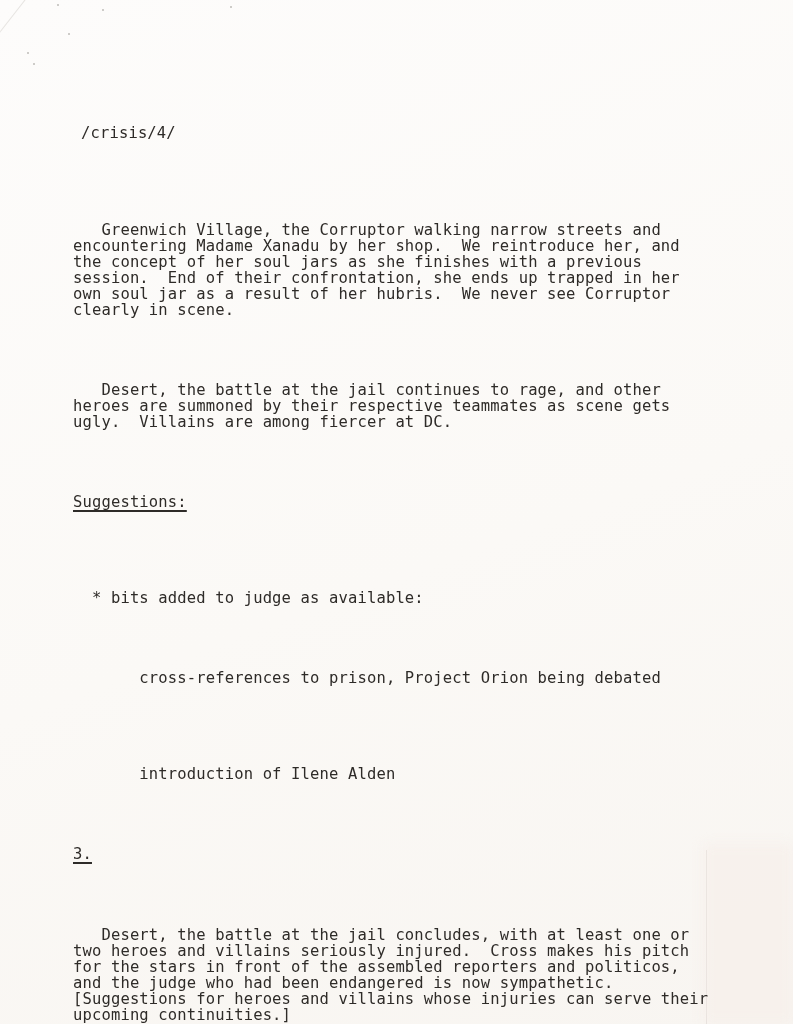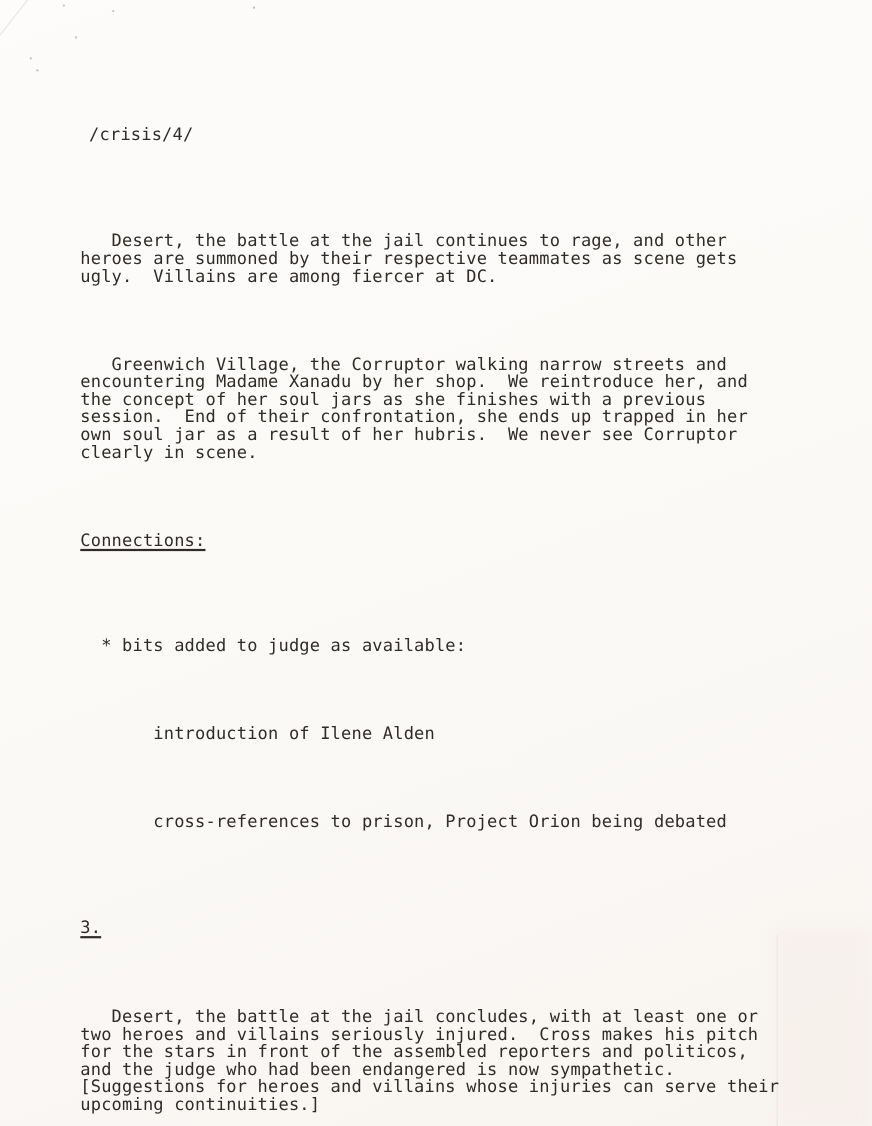--- a/index.html
+++ b/index.html
@@ -37,21 +37,21 @@
     position:absolute;border-radius:50%;
     background:#8d8881;opacity:0.55;
   }
   .doc{
     position:absolute;left:73px;top:66px;width:700px;
     font-size:15.5px;line-height:16px;letter-spacing:0.15px;
     font-weight:500;color:var(--ink);
     white-space:pre;
   }
   .block{margin:0 0 16px 0;white-space:pre;}
-  .doc-header{margin-left:8px;margin-bottom:33px;}
+  .doc-header{margin-left:8px;margin-bottom:33px;margin-top:11px;}
   .underlined{
     text-decoration:underline;
     text-decoration-thickness:1.5px;
     text-underline-offset:3px;
   }
   .mb-xl{margin-bottom:32px;}
   .mb-17{margin-bottom:17px;}
   .mb-15{margin-bottom:15px;}
 </style>
 </head>
@@ -66,39 +66,39 @@
   <div class="speck" style="left:102px;top:9px;width:2px;height:2px;"></div>
   <div class="speck" style="left:230px;top:6px;width:2px;height:2px;"></div>
   <div class="speck" style="left:68px;top:33px;width:2px;height:2px;"></div>
   <div class="speck" style="left:27px;top:52px;width:2px;height:2px;"></div>
   <div class="speck" style="left:33px;top:63px;width:2px;height:2px;"></div>
 
   <div class="doc">
 
     <div class="block doc-header">/crisis/4/</div>
 
-    <div class="block">   Desert, the battle at the jail continues to rage, and other
-heroes are summoned by their respective teammates as scene gets
-ugly.  Villains are among fiercer at DC.</div>
-
     <div class="block">   Greenwich Village, the Corruptor walking narrow streets and
 encountering Madame Xanadu by her shop.  We reintroduce her, and
 the concept of her soul jars as she finishes with a previous
 session.  End of their confrontation, she ends up trapped in her
 own soul jar as a result of her hubris.  We never see Corruptor
 clearly in scene.</div>
 
-    <div class="block underlined">Connections:</div>
+    <div class="block">   Desert, the battle at the jail continues to rage, and other
+heroes are summoned by their respective teammates as scene gets
+ugly.  Villains are among fiercer at DC.</div>
+
+    <div class="block underlined">Suggestions:</div>
 
 
     <div class="block">  * bits added to judge as available:</div>
 
+    <div class="block mb-xl">       cross-references to prison, Project Orion being debated</div>
+
     <div class="block">       introduction of Ilene Alden</div>
-
-    <div class="block mb-xl">       cross-references to prison, Project Orion being debated</div>
 
     <div class="block underlined mb-17">3.</div>
 
     <div class="block mb-15">   Desert, the battle at the jail concludes, with at least one or
 two heroes and villains seriously injured.  Cross makes his pitch
 for the stars in front of the assembled reporters and politicos,
 and the judge who had been endangered is now sympathetic.
 [Suggestions for heroes and villains whose injuries can serve their
 upcoming continuities.]</div>
 

